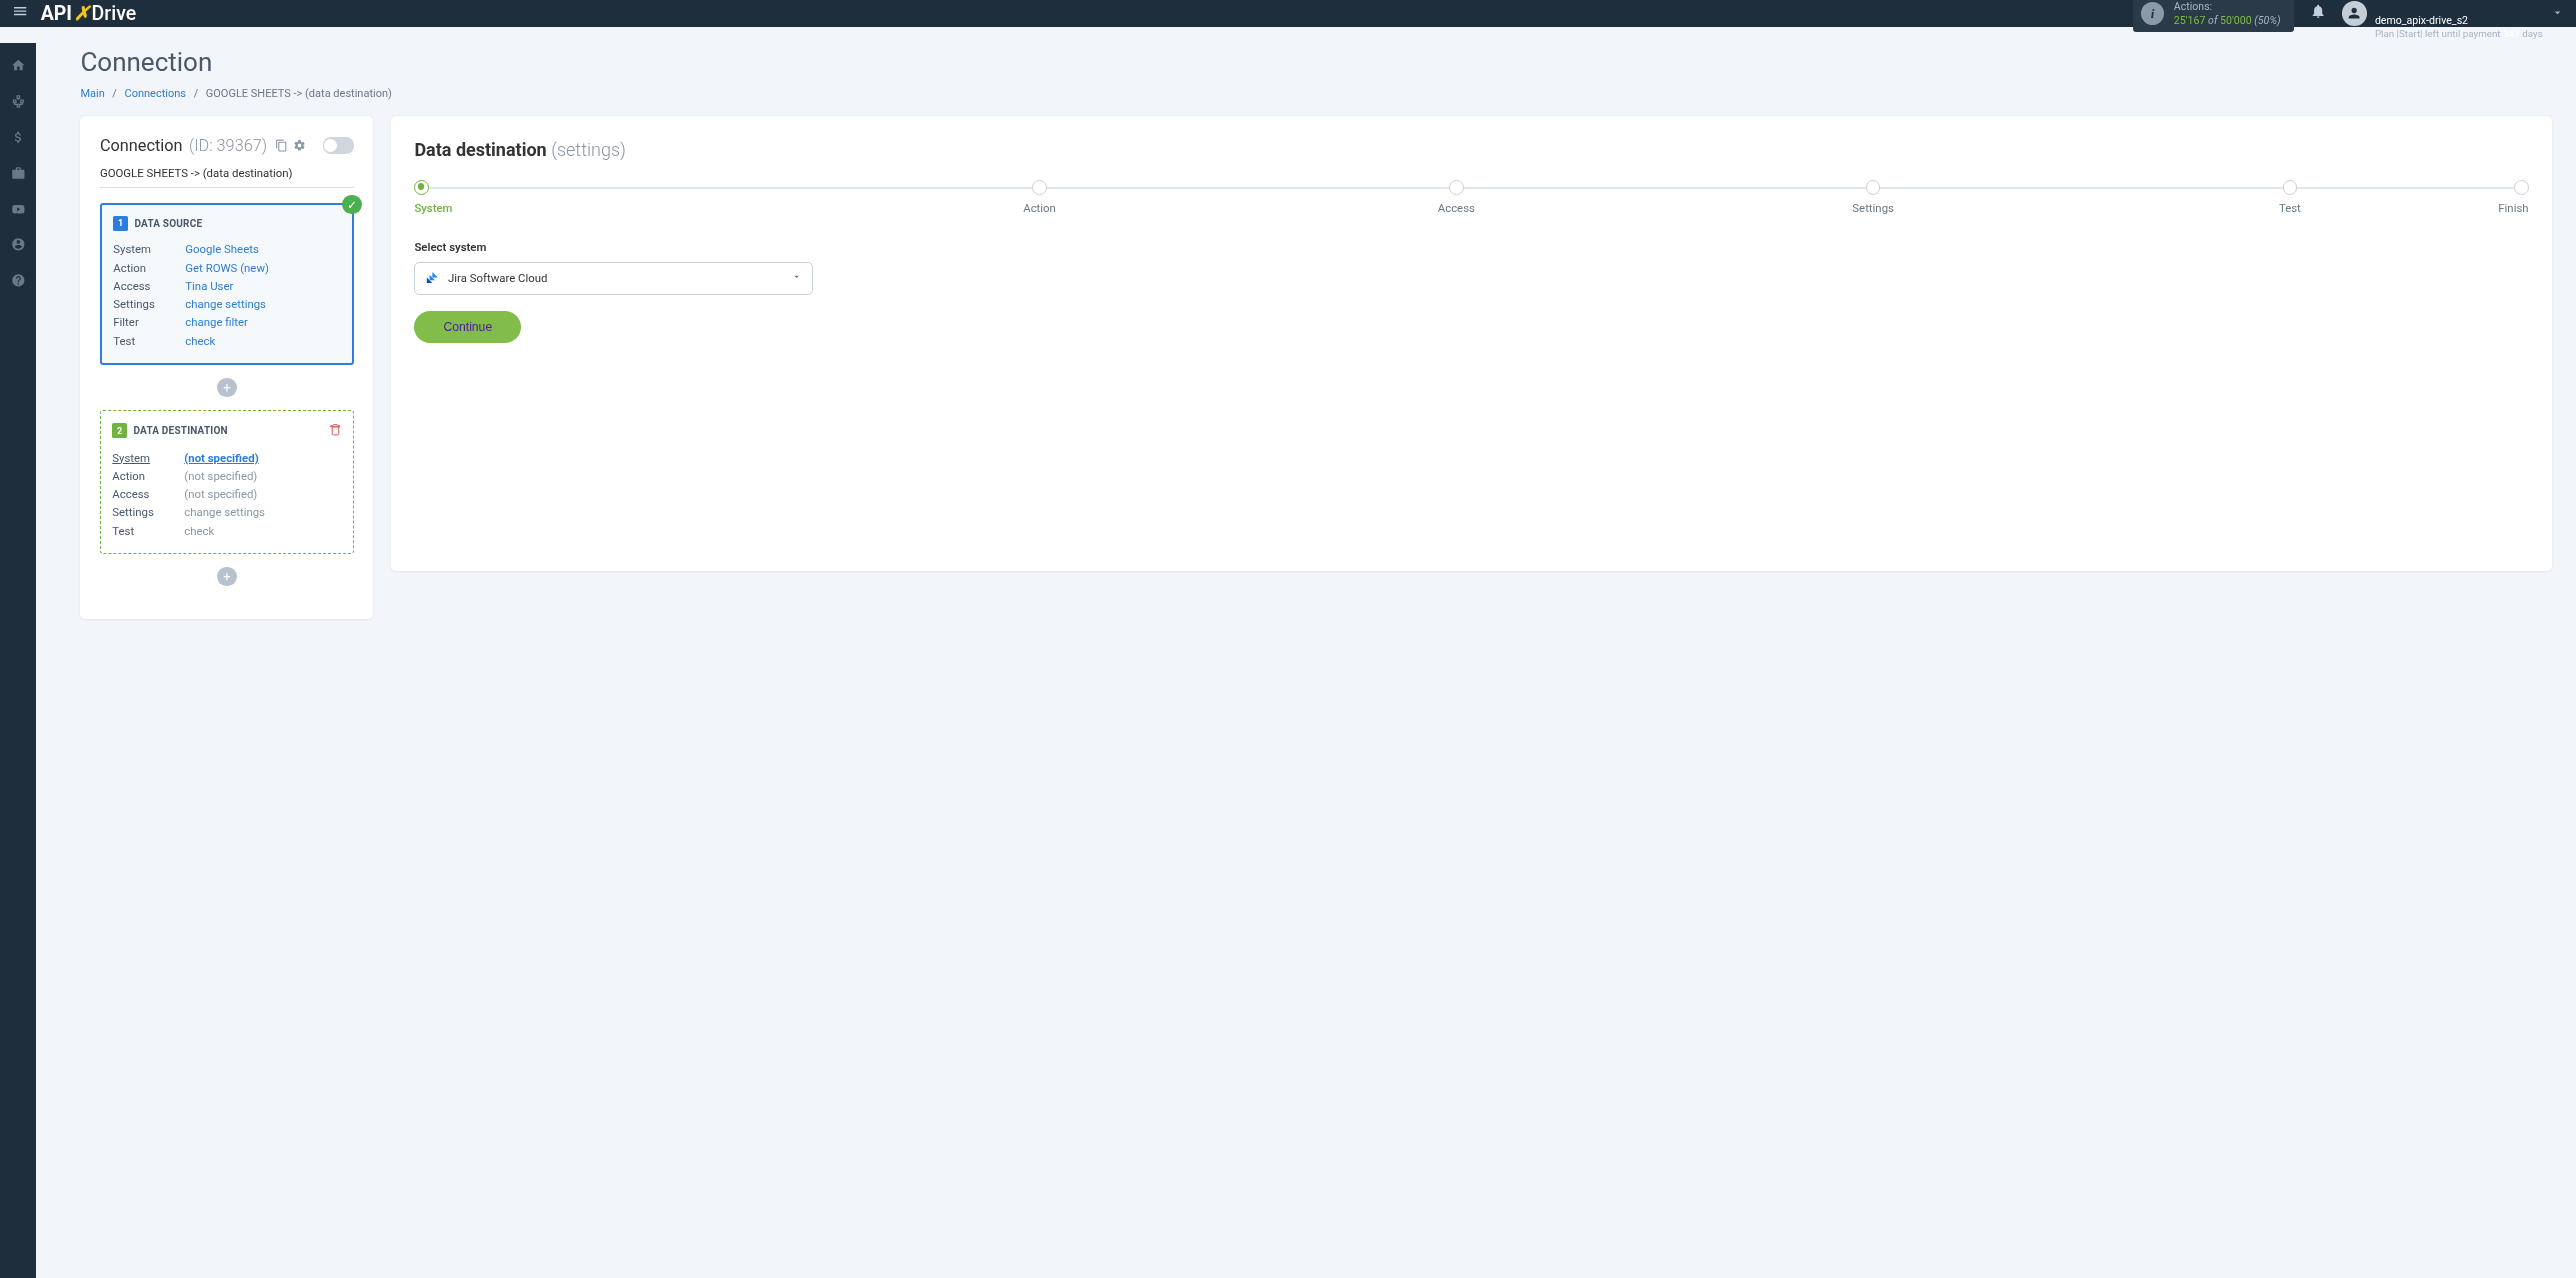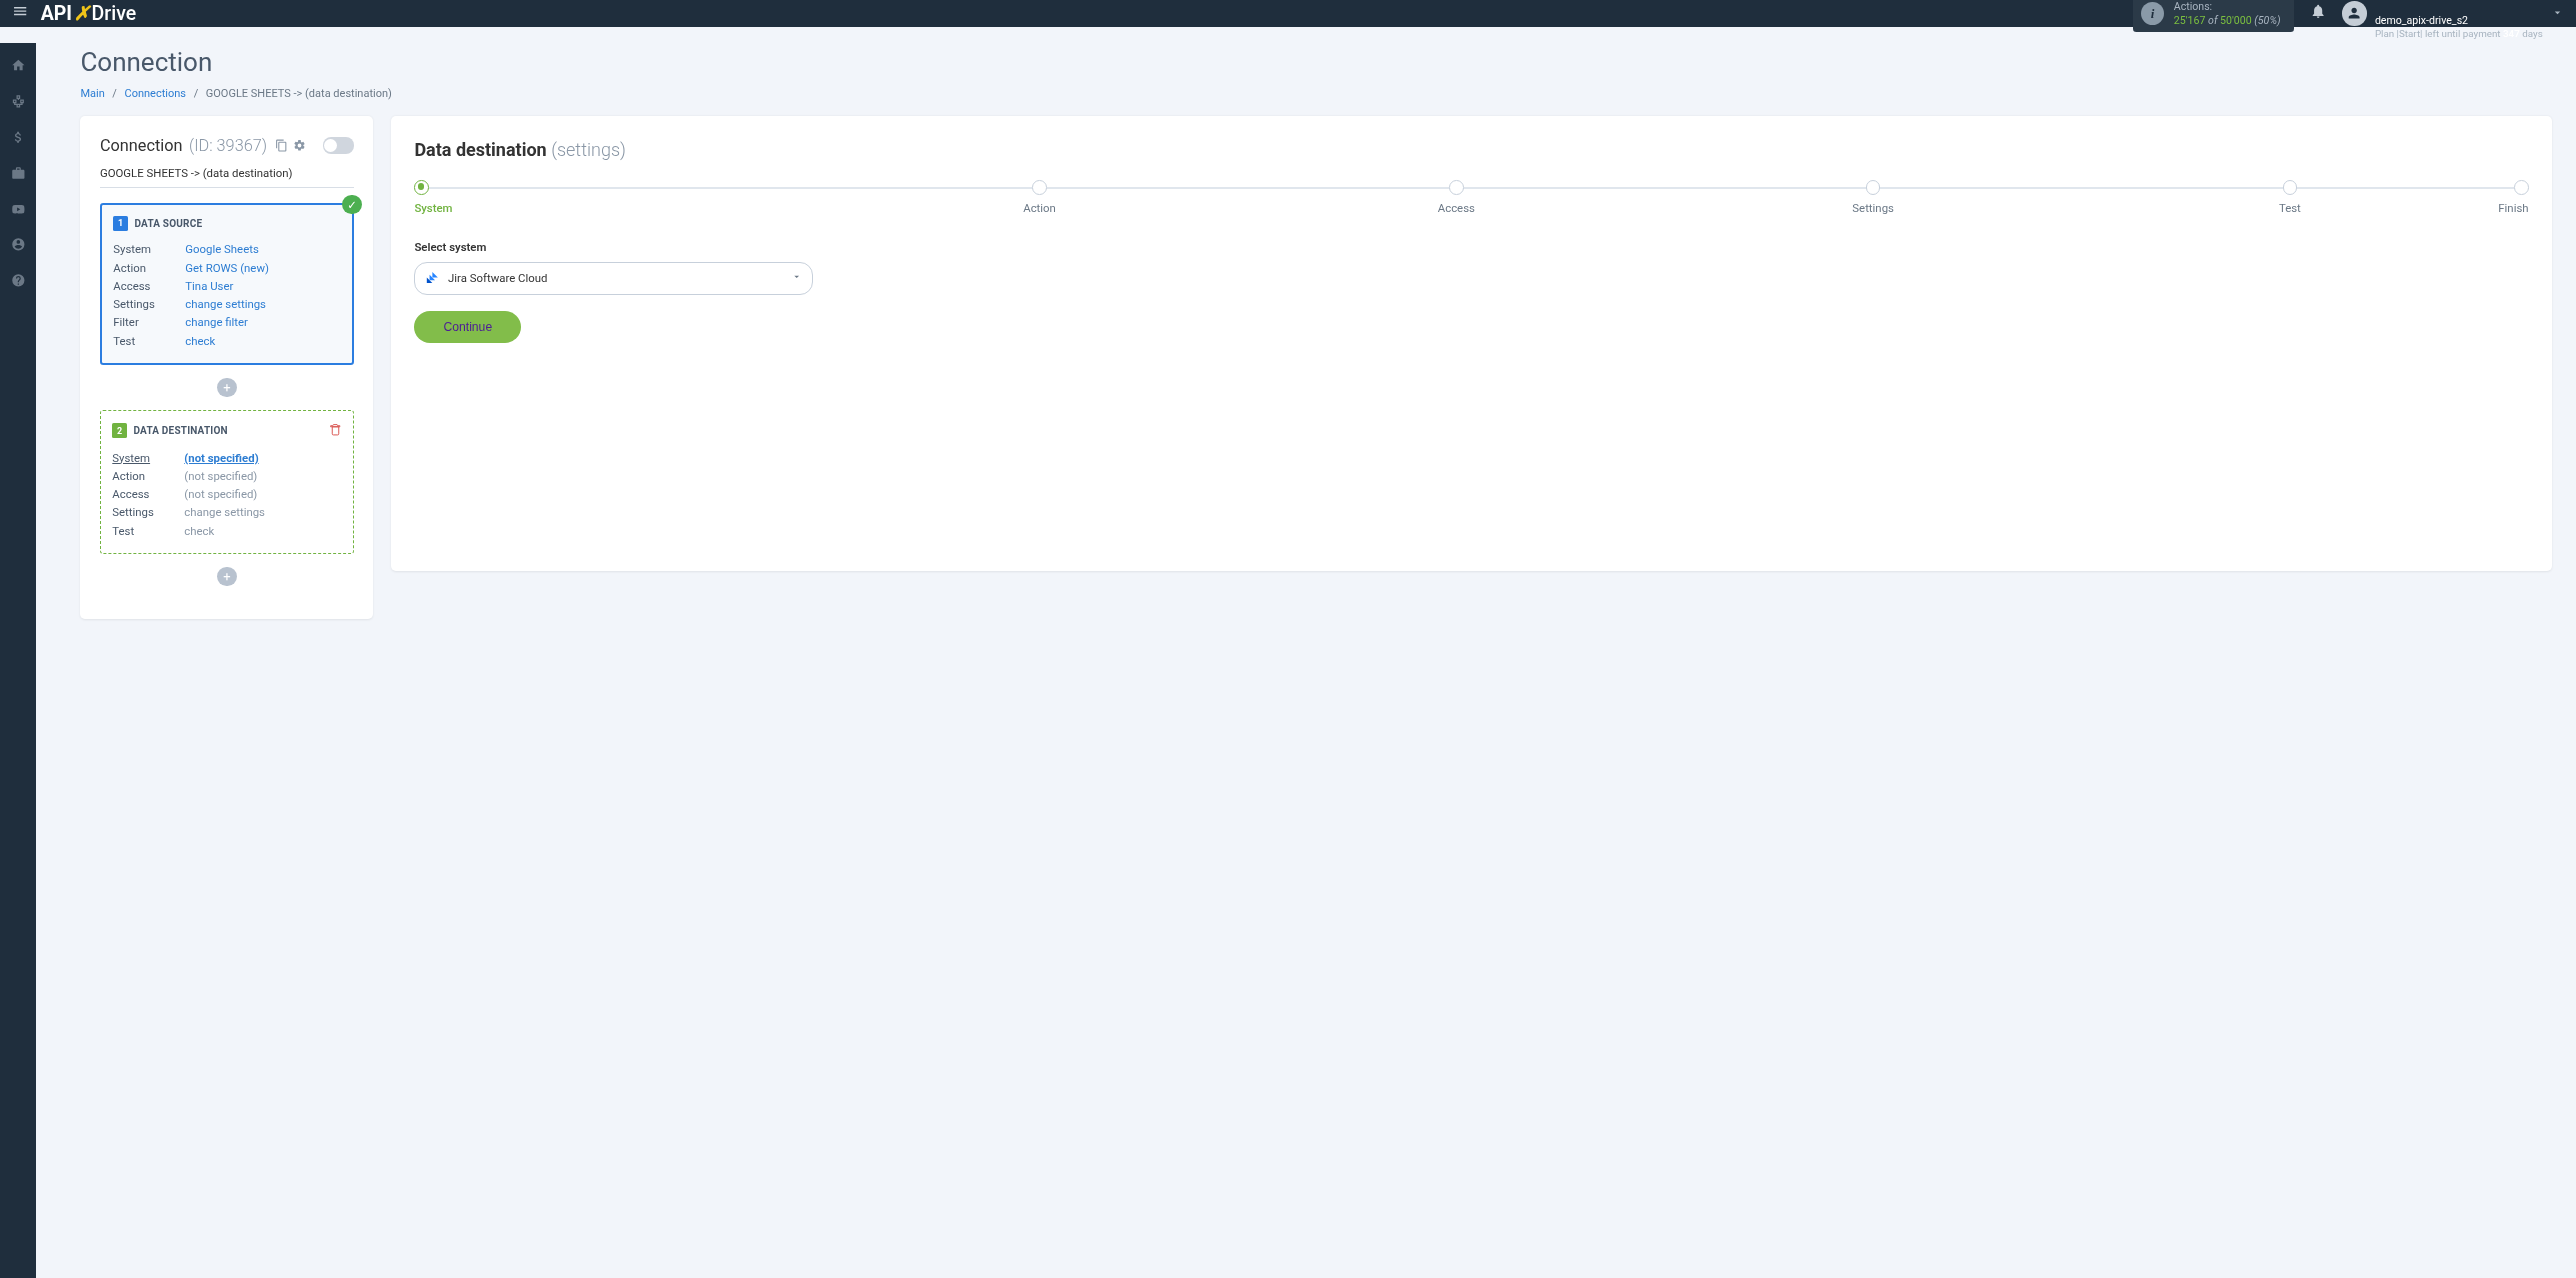--- a/index.html
+++ b/index.html
@@ -88,21 +88,21 @@
 .step:last-child { align-items: flex-end; flex:0 0 auto; }
 .step-dot { width: 14.7px; height: 14.7px; border: 1.6px solid #c7d0db; background: #fff; border-radius: 50%; z-index: 2; position:relative; }
 .step.active .step-dot { border-color: #71b340; }
 .step.active .step-dot::after { content:""; position:absolute; width:6.5px; height:6.5px; background:#71b340; border-radius:50%; top:2.4px; left:2.4px; }
 .step-label { font-size: 11.4px; color: #6b7886; margin-top: 6.5px; }
 .step.active .step-label { color: #71b340; font-weight: 500; }
 .step-line { position: absolute; top: 7.3px; left: 0; right: 0; height: 1.6px; background: #e0e6ed; z-index: 1; }
 .stepper-wrap { position: relative; }
 
 .field-label { font-size: 11.4px; color: #333; font-weight: 600; margin-bottom: 8.1px; }
-.select-box { width: 399px; height: 33px; border: 0.8px solid #c7d0db; border-radius: 13px; display: flex; align-items: center; padding: 0 9.8px; gap: 8.1px; cursor:pointer; background:#fff; }
+.select-box { width: 399px; height: 33px; border: 0.8px solid #c7d0db; border-radius: 5px; display: flex; align-items: center; padding: 0 9.8px; gap: 8.1px; cursor:pointer; background:#fff; }
 .select-box .jira-icon { width: 14.7px; height: 14.7px; }
 .select-box .sel-text { font-size: 11.4px; color: #333; flex:1; }
 .select-box .chev { color: #6b7886; font-size: 9.8px; }
 
 .continue-btn { margin-top: 16.3px; background: #82bd4a; color: #4c1d95; border: none; padding: 9px 29px; border-radius: 16.3px; font-size: 12.2px; cursor: pointer; }
 
 </style>
 </head>
 <body>
 

